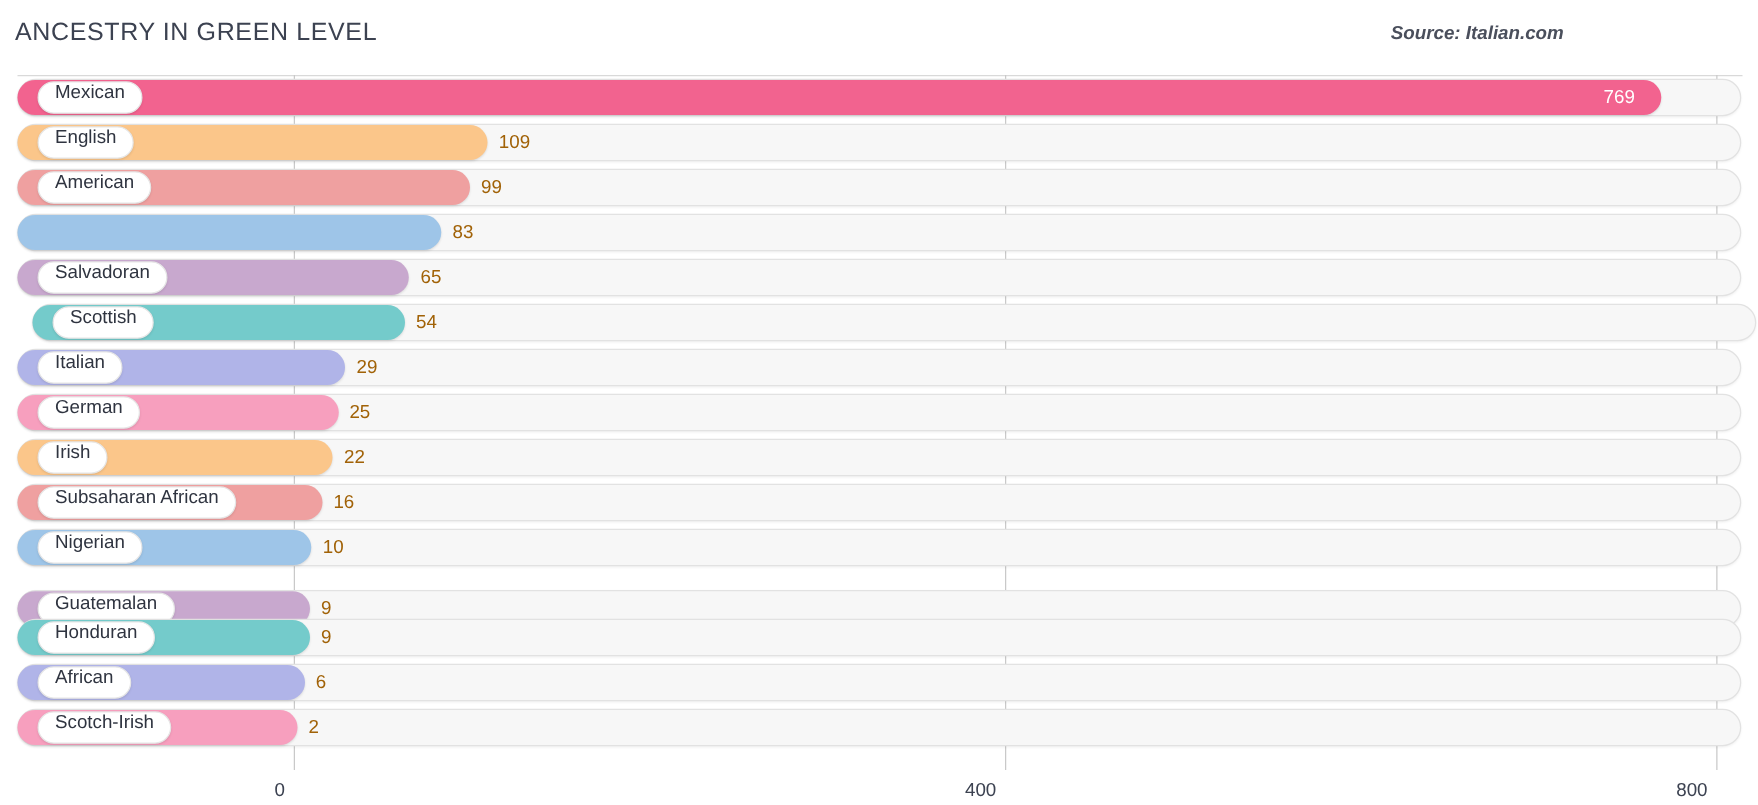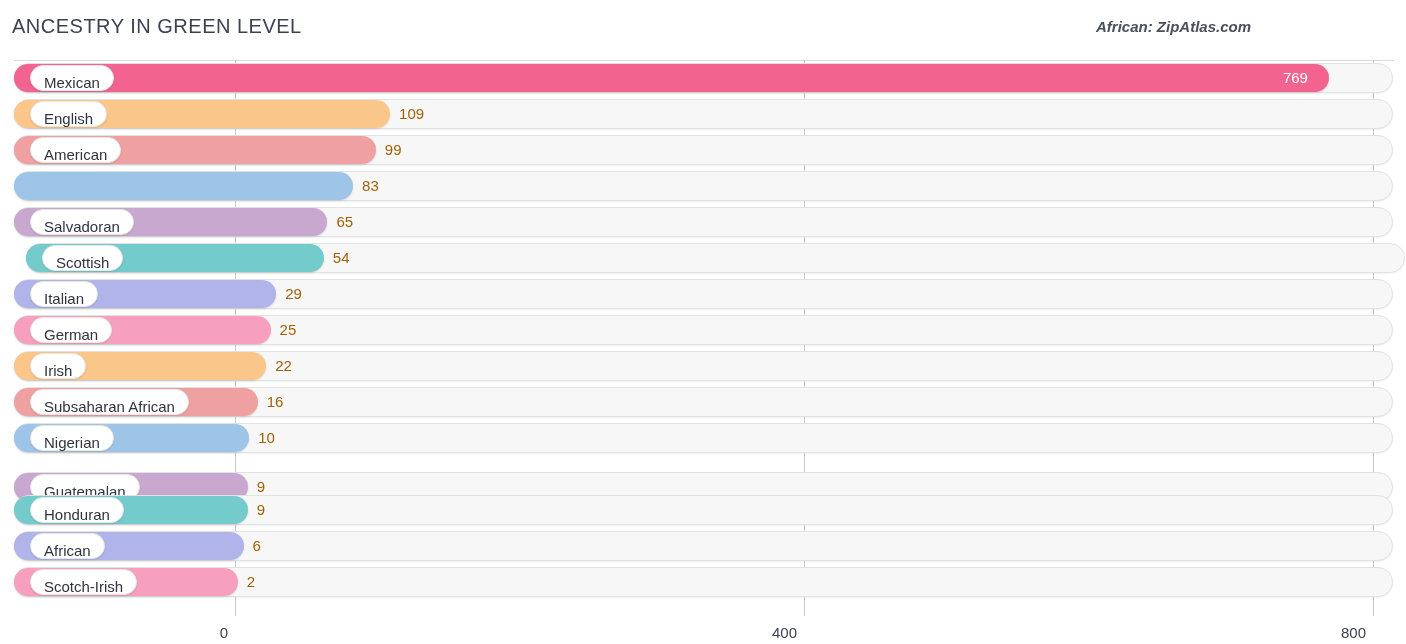--- a/index.html
+++ b/index.html
@@ -97,21 +97,21 @@
   .pill {
     position: absolute;
     top: 4px;
     left: 30px;
     height: 26px;
     box-sizing: border-box;
     background: #ffffff;
     border: 1px solid #e6e6e6;
     border-radius: 13px;
     display: flex;
-    align-items: flex-end;
+    align-items: flex-start;
     padding: 0 13px;
     box-shadow: 0 1px 2px rgba(0,0,0,0.10);
   }
   .pill span {
     font-size: 15px;
     color: #2f3440;
     white-space: nowrap;
     line-height: 1;
   }
   .value {
@@ -141,21 +141,21 @@
     color: #3c4251;
     white-space: nowrap;
     transform: translateX(-100%);
   }
 </style>
 </head>
 <body>
 
 <div id="header">
   <div id="chart-title">ANCESTRY IN GREEN LEVEL</div>
-  <div id="source-label">African: ZipAtlas.com</div>
+  <div id="source-label">Source: Italian.com</div>
 </div>
 
 <div id="plot">
   <div id="plot-top-rule"></div>
   <div id="gridlines">
       <div class="gridline" style="left: 235px;"></div>
       <div class="gridline" style="left: 804px;"></div>
       <div class="gridline" style="left: 1373px;"></div>
     </div>
   <div id="rows">

